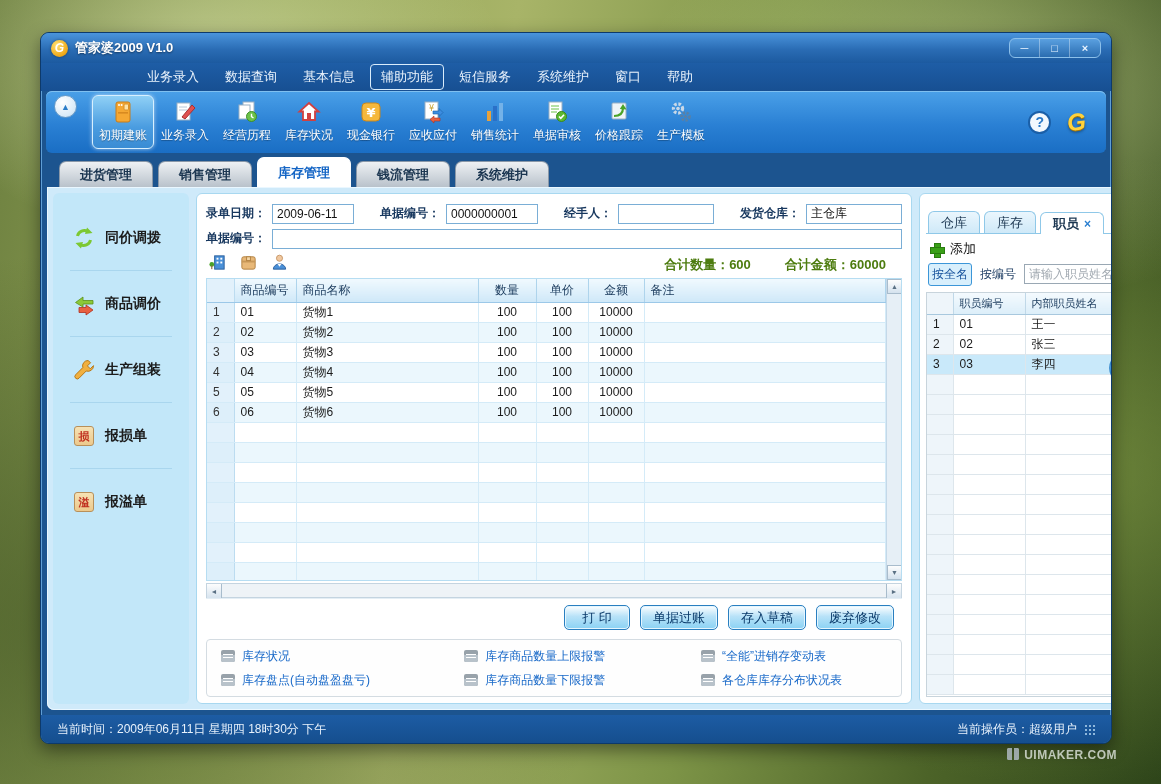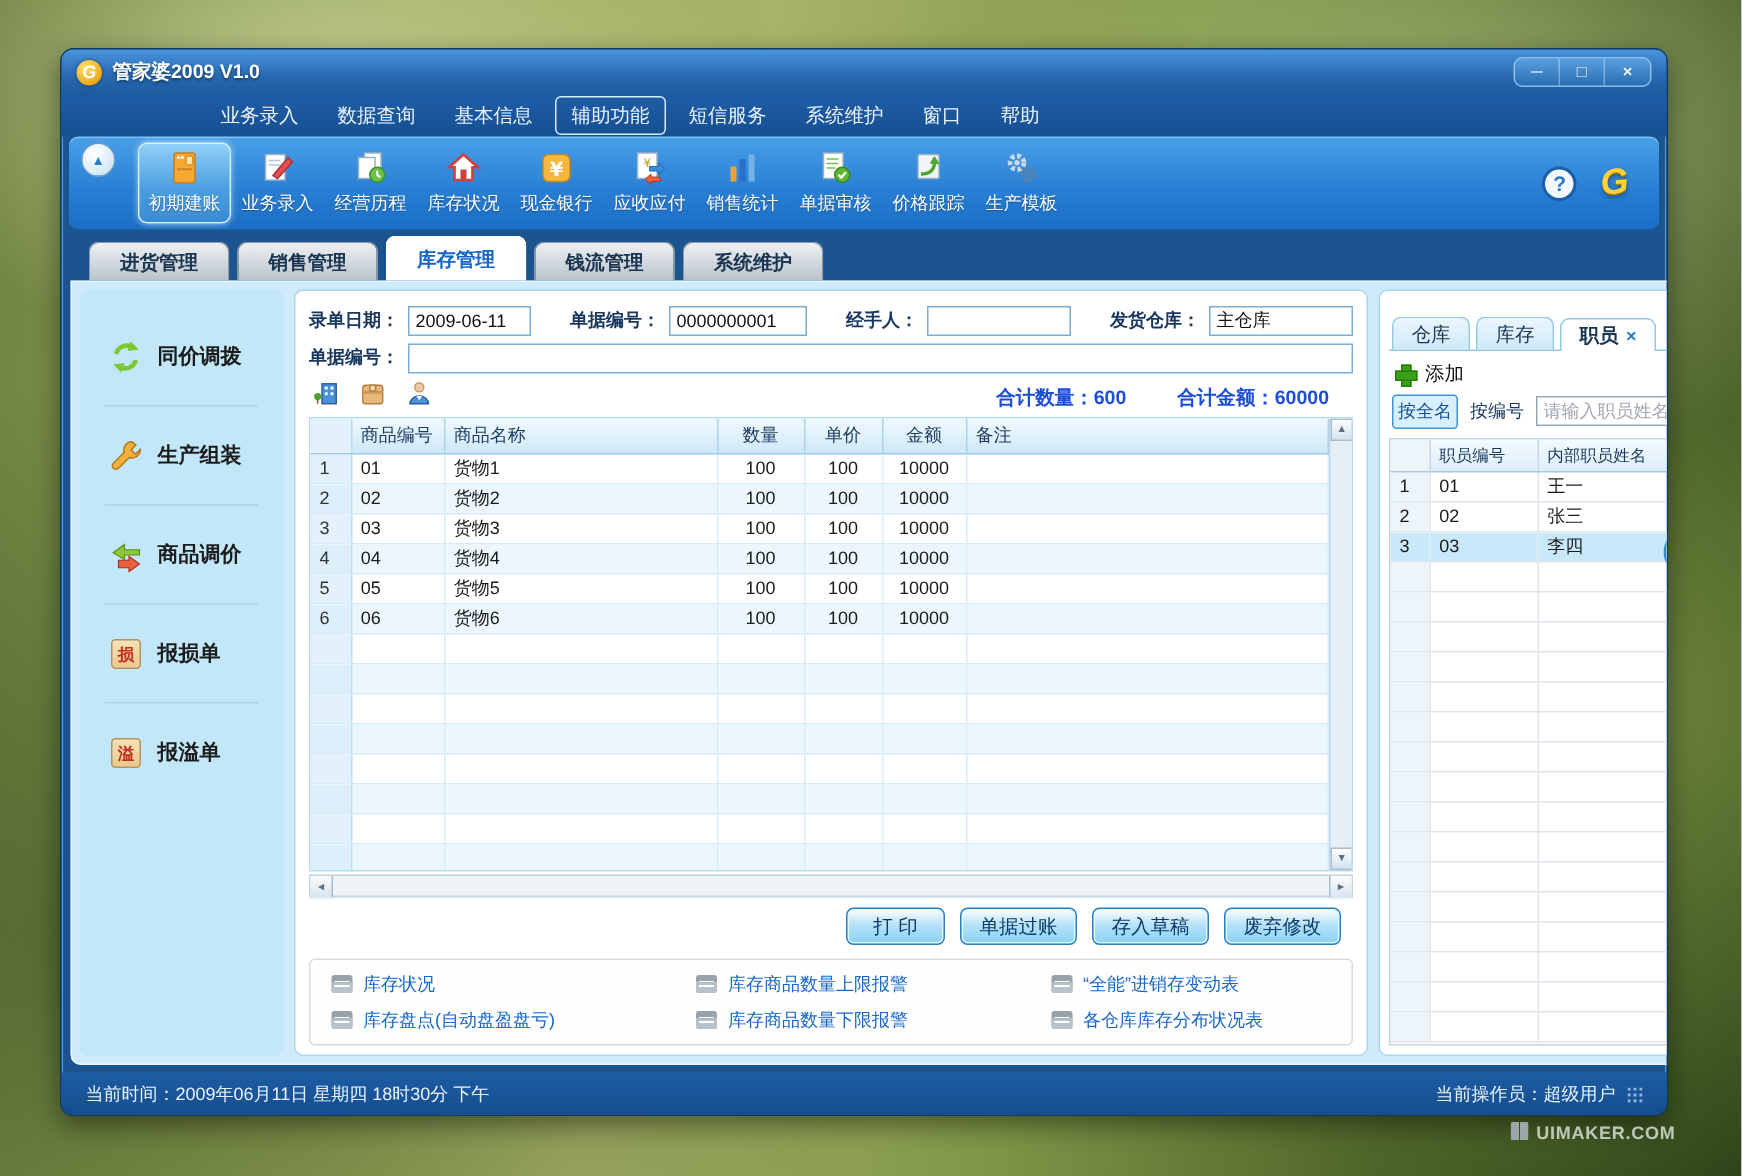--- a/index.html
+++ b/index.html
@@ -92,21 +92,21 @@
 
   
   .main-panel { flex:1; background:#fff; border:1px solid #a8d8f0; border-radius:6px; padding:7px 9px 6px;
     display:flex; flex-direction:column; min-width:0; }
   .form-row { display:flex; align-items:center; gap:6px; height:25px; flex:none; font-size:12px; color:#17375e; }
   .form-row label { font-weight:bold; white-space:nowrap; }
   .form-row input { height:20px; border:1px solid #7aaed6; font-size:12px; padding:0 4px; color:#111;
     font-family:"Liberation Sans","DejaVu Sans",sans-serif; }
   .gap { width:14px; }
   .tools-row { display:flex; align-items:center; height:27px; flex:none; gap:12px; padding:1px 2px; }
-  .totals { margin-left:auto; display:flex; gap:34px; font-size:13px; color:#1d4ed8; font-weight:bold; padding-right:14px; }
+  .totals { margin-left:auto; display:flex; gap:34px; font-size:13px; color:#4d7c0f; font-weight:bold; padding-right:14px; }
 
   
   .grid-wrap { flex:1; position:relative; border:1px solid #b6ddf2; min-height:0; overflow:hidden; background:#fff; }
   table.grid { border-collapse:collapse; width:calc(100% - 15px); table-layout:fixed; }
   .grid th { height:23px; background:linear-gradient(#f0f9fe,#cfe8f8); border-right:1px solid #aed4ec;
     border-bottom:1px solid #9cc8e8; font-size:12px; font-weight:normal; color:#1a3a5c; text-align:left; padding:0 6px; }
   .grid td { height:20px; border-right:1px solid #d4ebf8; border-bottom:1px solid #d4ebf8; font-size:12px; color:#1b1b1b; padding:0 6px;
     overflow:hidden; white-space:nowrap; }
   .grid td.rownum, .grid th.rownum { background:#e2f1fb; border-right:1px solid #bcdcf0; color:#333; }
   .grid tbody tr:nth-child(even) td { background:#ebf7fd; }
@@ -339,33 +339,33 @@
                   <polygon points="15,1.5 20.5,7 13,8" fill="#7cc832"></polygon>
                   <path d="M18.5 14 A7 7 0 0 1 8 18.5" stroke="#7cc832" stroke-width="3" fill="none"></path>
                   <polygon points="9,22.5 3.5,17 11,16" fill="#7cc832"></polygon>
                 </svg>
               </span>
             <span class="side-label">同价调拨</span>
           </div>
           <div class="side-item">
             <span class="side-ico">
                 <svg width="24" height="24" viewBox="0 0 24 24">
-                  <path d="M16 2.5 a5.5 5.5 0 0 0 -5.2 7.1 L3.6 16.8 a2.4 2.4 0 0 0 3.4 3.4 l7.2-7.2 A5.5 5.5 0 0 0 21.5 7.6 l-3.2 3.2 -2.9-2.9 3.2-3.2 z" fill="#f0b040" stroke="#b87818" stroke-width="1"></path>
-                </svg>
-              </span>
-            <span class="side-label">生产组装</span>
-          </div>
-          <div class="side-item">
-            <span class="side-ico">
-                <svg width="24" height="24" viewBox="0 0 24 24">
                   <path d="M21 8.5 H11 V5 L3.5 10.5 11 15 v-3 h10 z" fill="#8cc838" stroke="#5a9018" stroke-width=".8"></path>
                   <path d="M7 15.5 h7 v-2.5 l7 5 -7 5 v-2.5 H7 z" fill="#e86040" stroke="#b03020" stroke-width=".8"></path>
                 </svg>
               </span>
             <span class="side-label">商品调价</span>
+          </div>
+          <div class="side-item">
+            <span class="side-ico">
+                <svg width="24" height="24" viewBox="0 0 24 24">
+                  <path d="M16 2.5 a5.5 5.5 0 0 0 -5.2 7.1 L3.6 16.8 a2.4 2.4 0 0 0 3.4 3.4 l7.2-7.2 A5.5 5.5 0 0 0 21.5 7.6 l-3.2 3.2 -2.9-2.9 3.2-3.2 z" fill="#f0b040" stroke="#b87818" stroke-width="1"></path>
+                </svg>
+              </span>
+            <span class="side-label">生产组装</span>
           </div>
           <div class="side-item">
             <span class="side-ico">
                 <span class="stamp">损</span>
               </span>
             <span class="side-label">报损单</span>
           </div>
           <div class="side-item">
             <span class="side-ico">
                 <span class="stamp">溢</span>

